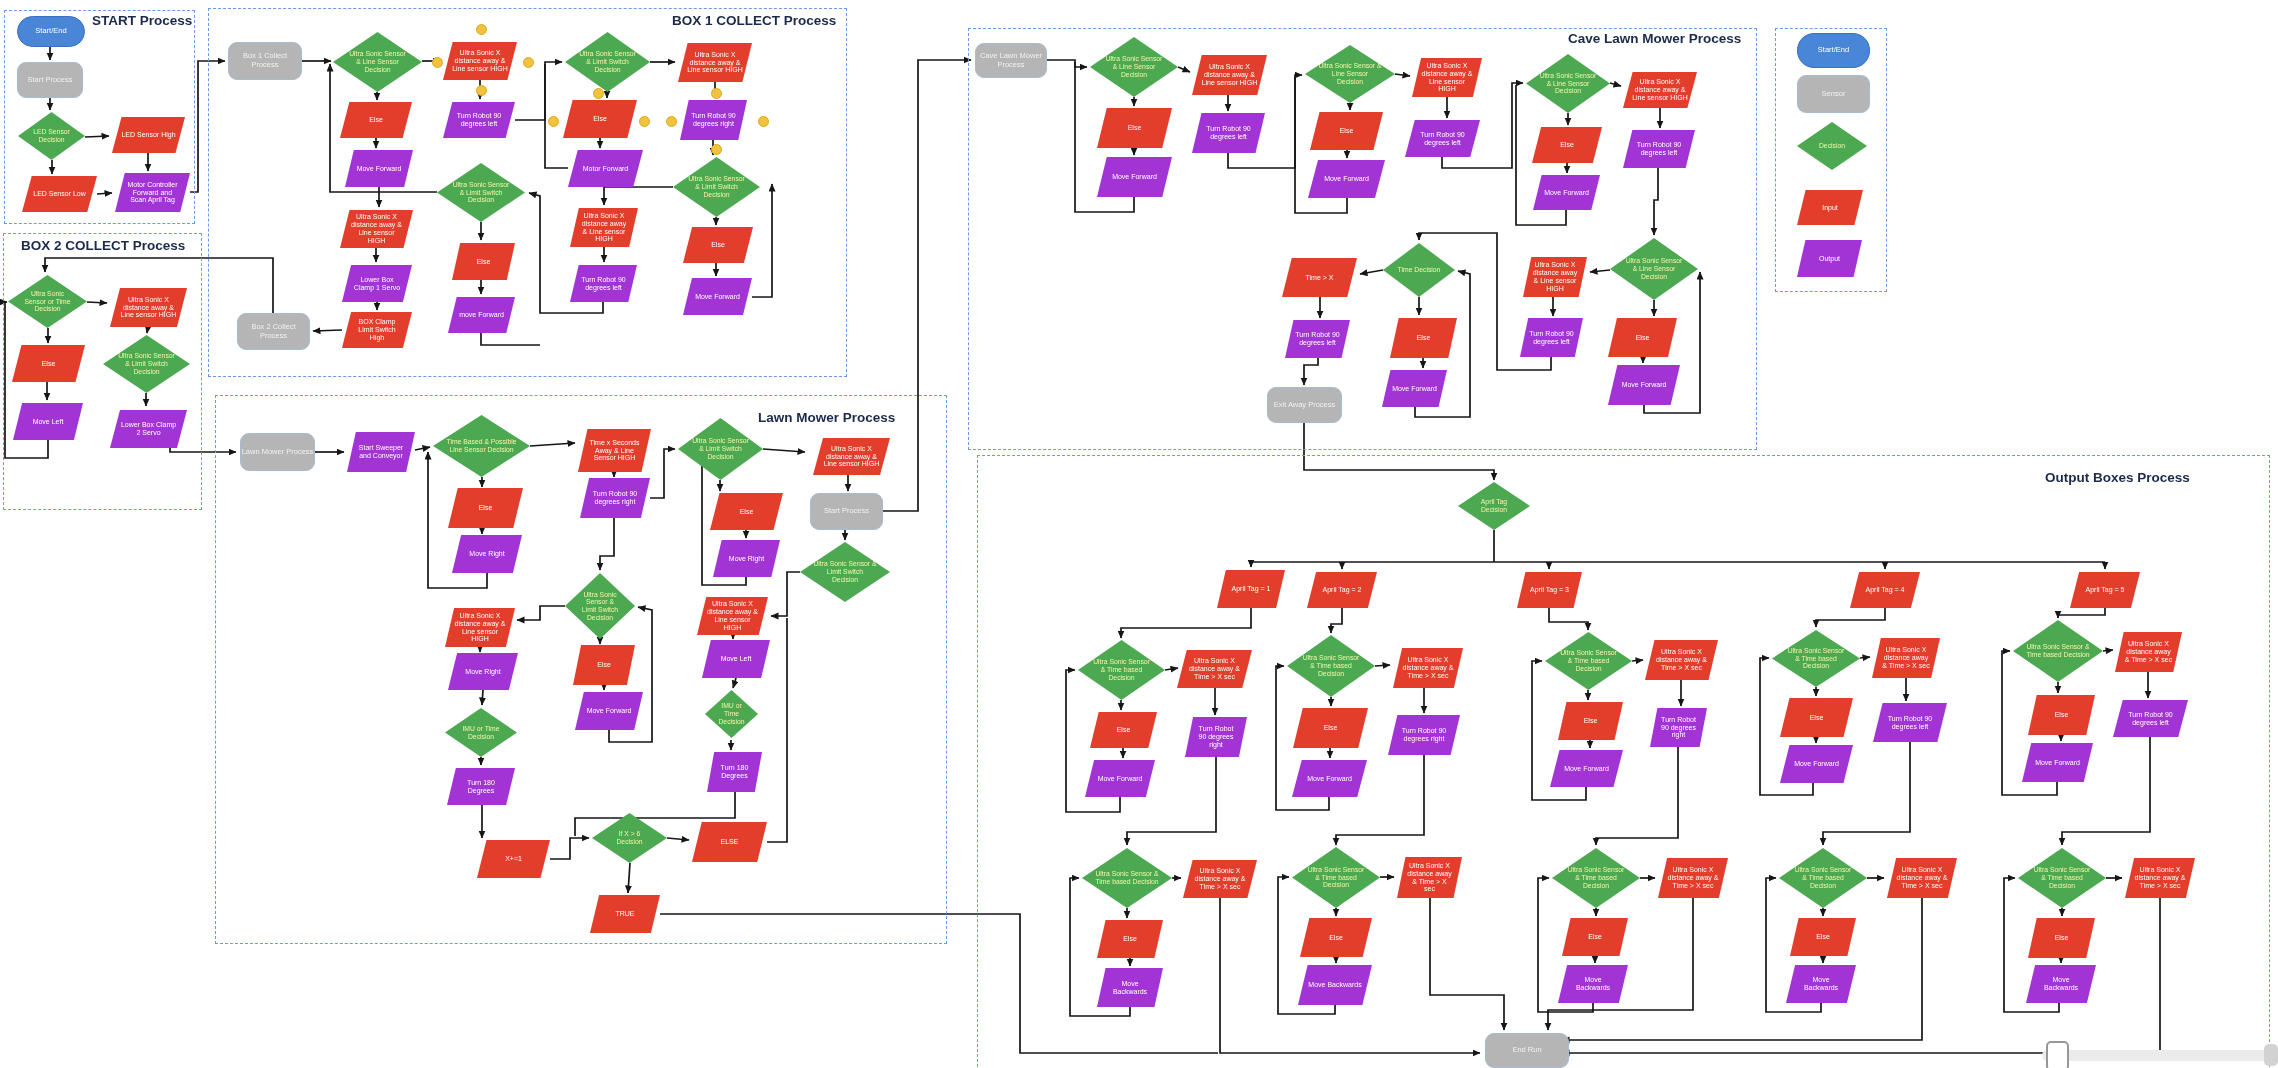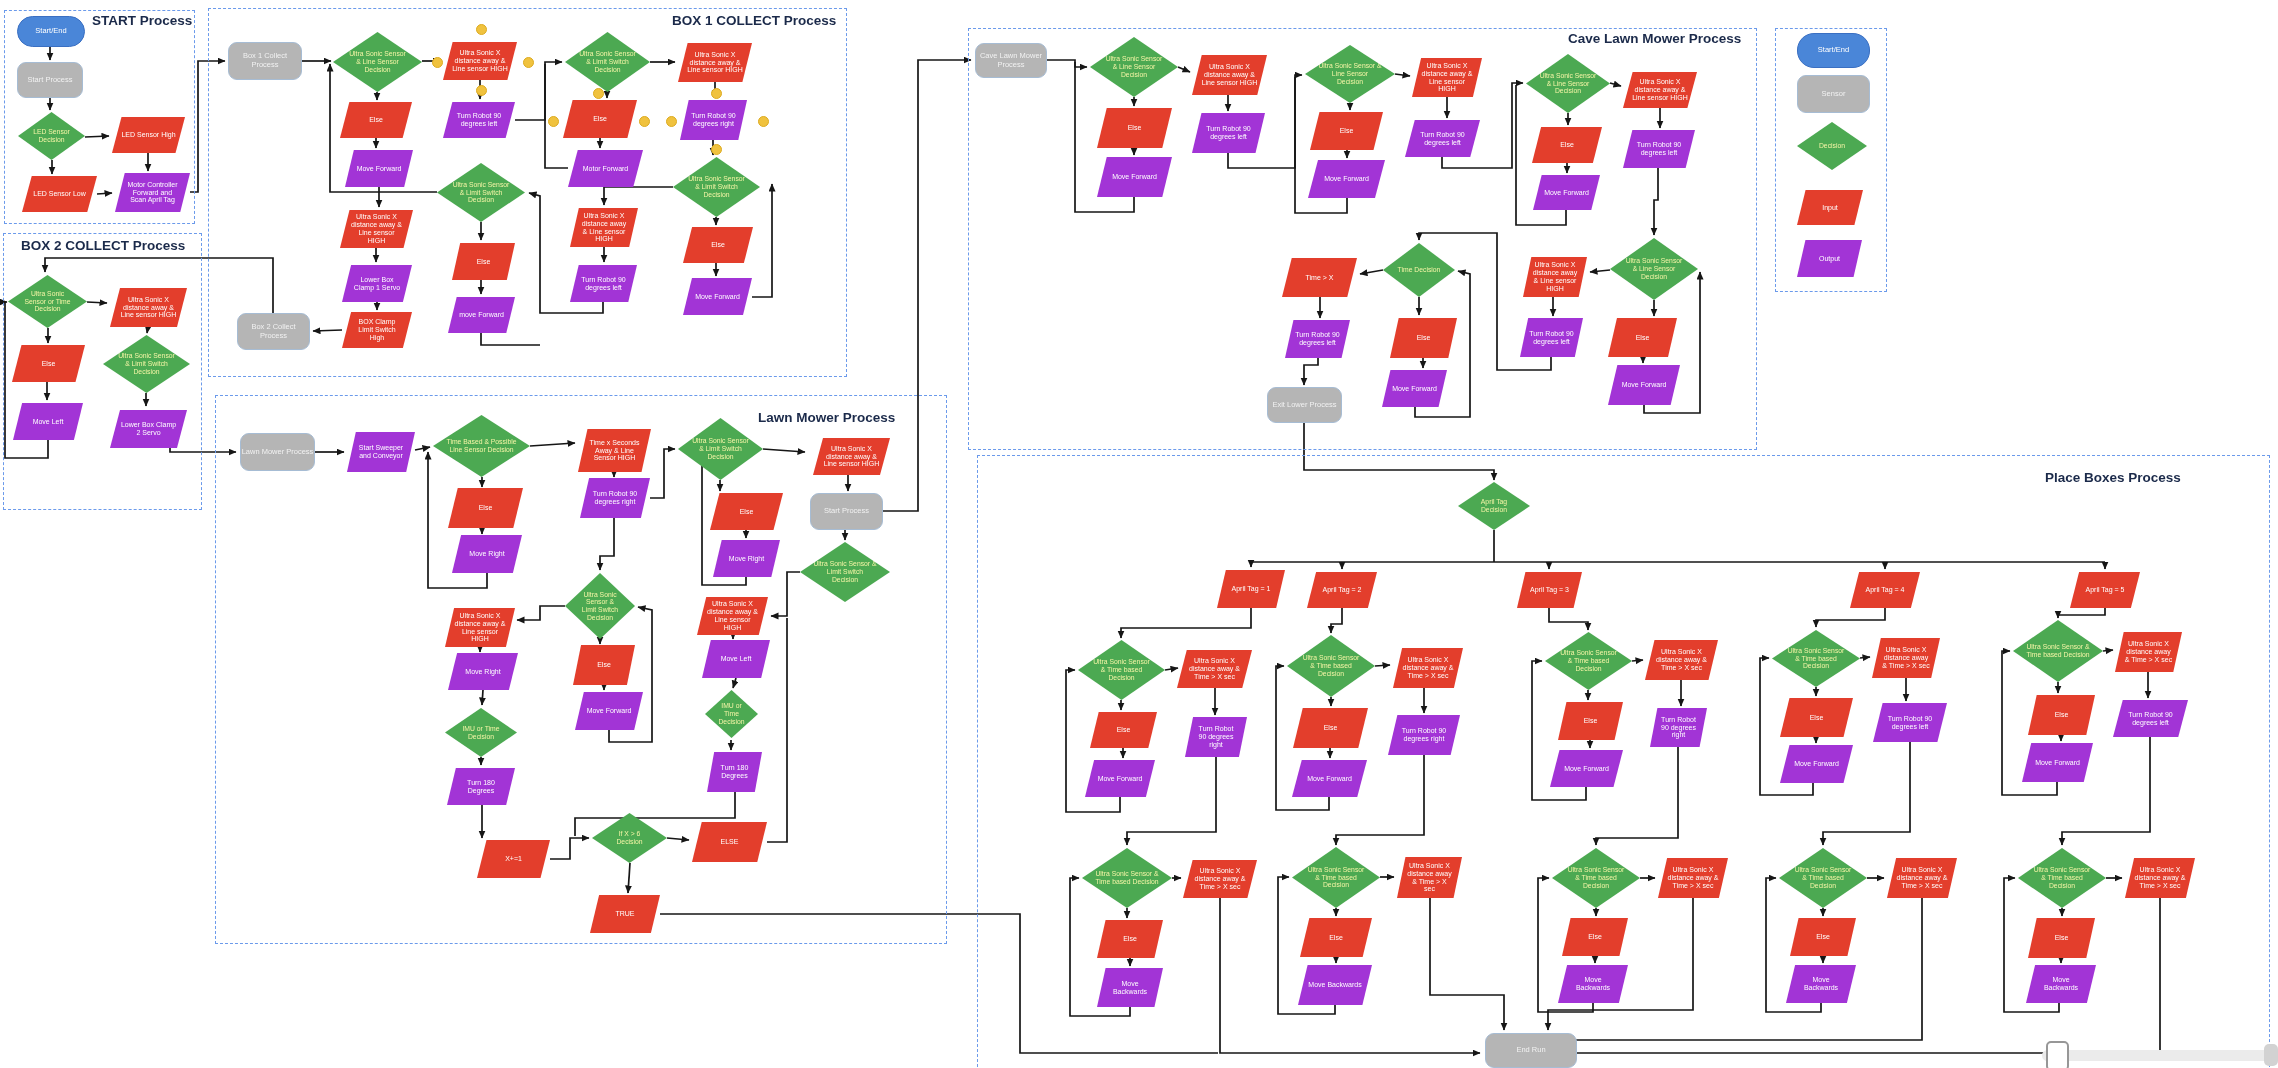--- a/index.html
+++ b/index.html
@@ -215,21 +215,21 @@
       <div class="ctitle" style="left: 92px; top: 13px;">START Process</div>
       <div class="cbox" style="left: 208px; top: 8px; width: 637px; height: 367px;"></div>
       <div class="ctitle" style="left: 672px; top: 13px;">BOX 1 COLLECT Process</div>
       <div class="cbox" style="left: 3px; top: 233px; width: 197px; height: 275px;"></div>
       <div class="ctitle" style="left: 21px; top: 238px;">BOX 2 COLLECT Process</div>
       <div class="cbox" style="left: 215px; top: 395px; width: 730px; height: 547px;"></div>
       <div class="ctitle" style="left: 758px; top: 410px;">Lawn Mower Process</div>
       <div class="cbox" style="left: 968px; top: 28px; width: 787px; height: 420px;"></div>
       <div class="ctitle" style="left: 1568px; top: 31px;">Cave Lawn Mower Process</div>
       <div class="cbox" style="left: 977px; top: 455px; width: 1291px; height: 625px;"></div>
-      <div class="ctitle" style="left: 2045px; top: 470px;">Place Boxes Process</div>
+      <div class="ctitle" style="left: 2045px; top: 470px;">Output Boxes Process</div>
       <div class="cbox" style="left: 1775px; top: 28px; width: 110px; height: 262px;"></div>
     </div>
   <div id="layer-nodes">
       <div class="node t" style="left: 17px; top: 16px; width: 68px; height: 31px;">Start/End</div>
       <div class="node p" style="left: 17px; top: 62px; width: 66px; height: 36px;">Start Process</div>
       <div class="node d" style="left: 18px; top: 112px; width: 67px; height: 48px;">LED Sensor Decision</div>
       <div class="node i" style="left: 112px; top: 117px; width: 73px; height: 36px;">LED Sensor High</div>
       <div class="node i" style="left: 22px; top: 176px; width: 75px; height: 36px;">LED Sensor Low</div>
       <div class="node o" style="left: 115px; top: 173px; width: 75px; height: 39px;">Motor Controller Forward and Scan April Tag</div>
       <div class="node p" style="left: 228px; top: 42px; width: 74px; height: 38px;">Box 1 Collect Process</div>
@@ -301,21 +301,21 @@
       <div class="node i" style="left: 1310px; top: 112px; width: 73px; height: 38px;">Else</div>
       <div class="node o" style="left: 1308px; top: 160px; width: 77px; height: 38px;">Move Forward</div>
       <div class="node d" style="left: 1526px; top: 54px; width: 84px; height: 59px;">Ultra Sonic Sensor &amp; Line Sensor Decision</div>
       <div class="node i" style="left: 1623px; top: 72px; width: 74px; height: 36px;">Ultra Sonic X distance away &amp; Line sensor HIGH</div>
       <div class="node o" style="left: 1623px; top: 130px; width: 72px; height: 38px;">Turn Robot 90 degrees left</div>
       <div class="node i" style="left: 1532px; top: 127px; width: 70px; height: 36px;">Else</div>
       <div class="node o" style="left: 1533px; top: 175px; width: 67px; height: 35px;">Move Forward</div>
       <div class="node d" style="left: 1383px; top: 243px; width: 72px; height: 54px;">Time Decision</div>
       <div class="node i" style="left: 1282px; top: 258px; width: 75px; height: 39px;">Time &gt; X</div>
       <div class="node o" style="left: 1285px; top: 320px; width: 65px; height: 38px;">Turn Robot 90 degrees left</div>
-      <div class="node p" style="left: 1267px; top: 387px; width: 75px; height: 36px;">Exit Lower Process</div>
+      <div class="node p" style="left: 1267px; top: 387px; width: 75px; height: 36px;">Exit Away Process</div>
       <div class="node i" style="left: 1390px; top: 318px; width: 67px; height: 40px;">Else</div>
       <div class="node o" style="left: 1382px; top: 370px; width: 65px; height: 37px;">Move Forward</div>
       <div class="node d" style="left: 1610px; top: 238px; width: 88px; height: 62px;">Ultra Sonic Sensor &amp; Line Sensor Decision</div>
       <div class="node i" style="left: 1523px; top: 257px; width: 64px; height: 40px;">Ultra Sonic X distance away &amp; Line sensor HIGH</div>
       <div class="node o" style="left: 1520px; top: 318px; width: 63px; height: 39px;">Turn Robot 90 degrees left</div>
       <div class="node i" style="left: 1608px; top: 318px; width: 69px; height: 39px;">Else</div>
       <div class="node o" style="left: 1608px; top: 365px; width: 72px; height: 40px;">Move Forward</div>
       <div class="node d" style="left: 1458px; top: 482px; width: 72px; height: 48px;">April Tag Decision</div>
       <div class="node i" style="left: 1217px; top: 570px; width: 68px; height: 38px;">April Tag = 1</div>
       <div class="node i" style="left: 1307px; top: 572px; width: 70px; height: 36px;">April Tag = 2</div>
@@ -360,21 +360,21 @@
       <div class="node i" style="left: 1562px; top: 918px; width: 66px; height: 38px;">Else</div>
       <div class="node o" style="left: 1558px; top: 965px; width: 70px; height: 38px;">Move Backwards</div>
       <div class="node d" style="left: 1779px; top: 848px; width: 88px; height: 60px;">Ultra Sonic Sensor &amp; Time based Decision</div>
       <div class="node i" style="left: 1887px; top: 858px; width: 70px; height: 40px;">Ultra Sonic X distance away &amp; Time &gt; X sec</div>
       <div class="node i" style="left: 1790px; top: 918px; width: 66px; height: 38px;">Else</div>
       <div class="node o" style="left: 1786px; top: 965px; width: 70px; height: 38px;">Move Backwards</div>
       <div class="node d" style="left: 2018px; top: 848px; width: 88px; height: 60px;">Ultra Sonic Sensor &amp; Time based Decision</div>
       <div class="node i" style="left: 2125px; top: 858px; width: 70px; height: 40px;">Ultra Sonic X distance away &amp; Time &gt; X sec</div>
       <div class="node i" style="left: 2028px; top: 918px; width: 67px; height: 40px;">Else</div>
       <div class="node o" style="left: 2026px; top: 965px; width: 70px; height: 38px;">Move Backwards</div>
-      <div class="node p" style="left: 1485px; top: 1033px; width: 92px; height: 35px;">End Run</div>
+      <div class="node p" style="left: 1485px; top: 1033px; width: 84px; height: 35px;">End Run</div>
       <div class="node t" style="left: 1797px; top: 33px; width: 73px; height: 35px;">Start/End</div>
       <div class="node p" style="left: 1797px; top: 75px; width: 73px; height: 38px;">Sensor</div>
       <div class="node d" style="left: 1797px; top: 122px; width: 70px; height: 48px;">Decision</div>
       <div class="node i" style="left: 1797px; top: 190px; width: 66px; height: 35px;">Input</div>
       <div class="node o" style="left: 1797px; top: 240px; width: 65px; height: 37px;">Output</div>
     </div>
   <div id="layer-dots">
       <div class="dot" style="left: 475.5px; top: 23.5px;"></div>
       <div class="dot" style="left: 431.5px; top: 56.5px;"></div>
       <div class="dot" style="left: 522.5px; top: 56.5px;"></div>

